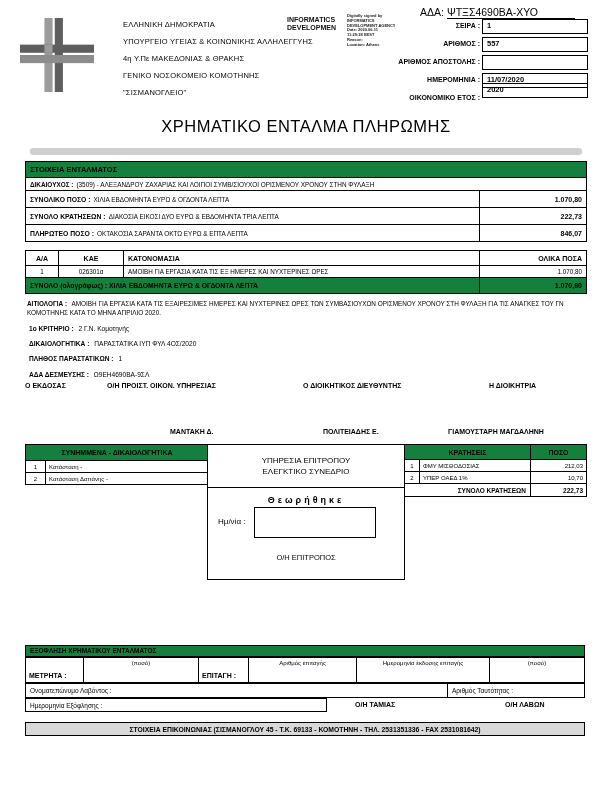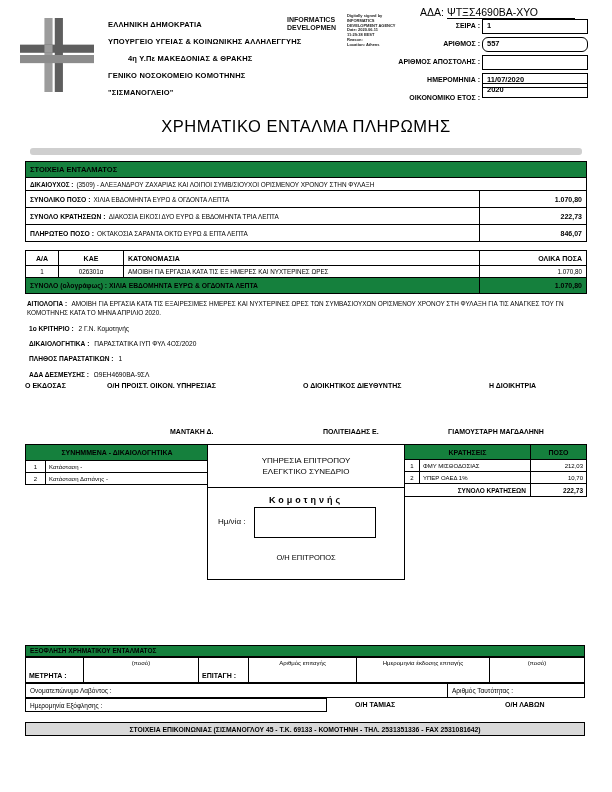--- a/index.html
+++ b/index.html
@@ -1,21 +1,21 @@
 <!DOCTYPE html>
 <html><head>
 <meta charset="utf-8">
 <style>
   html,body{margin:0;padding:0;background:#e8e8e8;}
   .page{position:relative;width:612px;height:792px;background:#ffffff;margin:0 auto;
         font-family:"Liberation Sans","DejaVu Sans",sans-serif;color:#000;overflow:hidden;}
   .abs{position:absolute;}
   .b{font-weight:bold;}
   
-  .org-line{position:absolute;left:108px;font-size:7.5px;font-weight:bold;letter-spacing:.2px;white-space:nowrap;}
+  .org-line{position:absolute;left:123px;font-size:7.5px;font-weight:normal;letter-spacing:.2px;white-space:nowrap;}
   .stamp-name{position:absolute;left:287px;top:16px;font-size:7px;font-weight:bold;line-height:8px;color:#111;}
   .stamp-sig{position:absolute;left:347px;top:14px;font-size:4px;line-height:4.8px;font-weight:bold;color:#222;white-space:nowrap;}
   .ada{position:absolute;left:420px;top:6px;font-size:10.5px;white-space:nowrap;}
   .ada-val{display:inline-block;min-width:128px;border-bottom:1.5px solid #000;}
   .fld-label{position:absolute;left:368px;width:112px;text-align:right;font-size:7px;font-weight:bold;white-space:nowrap;}
   .fld-box{position:absolute;left:482px;width:100px;height:12px;border:1px solid #000;font-size:7.5px;font-weight:bold;padding:1px 0 0 4px;}
   .title{position:absolute;left:0;top:117px;width:612px;text-align:center;font-size:16.5px;letter-spacing:.5px;}
   .strip{position:absolute;left:30px;top:148px;width:552px;height:7px;background:#cfcfcf;border-radius:3px;}
   
   .sec{position:absolute;border:1.5px solid #000;background:#fff;}
@@ -53,21 +53,21 @@
       <rect x="33" y="0" width="11" height="100" fill="#9c9c9c"></rect>
       <rect x="47" y="0" width="11" height="100" fill="#5e5e5e"></rect>
       <rect x="0" y="36" width="100" height="11" fill="#5e5e5e"></rect>
       <rect x="0" y="50" width="100" height="11" fill="#8c8c8c"></rect>
       <rect x="33" y="36" width="11" height="11" fill="#9c9c9c"></rect>
     </svg>
   </div>
 
   <div class="org-line" style="top:20px;">ΕΛΛΗΝΙΚΗ ΔΗΜΟΚΡΑΤΙΑ</div>
   <div class="org-line" style="top:37px;">ΥΠΟΥΡΓΕΙΟ ΥΓΕΙΑΣ &amp; ΚΟΙΝΩΝΙΚΗΣ ΑΛΛΗΛΕΓΓΥΗΣ</div>
-  <div class="org-line" style="top:54px;margin-left:20px;">4η Υ.Πε ΜΑΚΕΔΟΝΙΑΣ &amp; ΘΡΑΚΗΣ</div>
+  <div class="org-line" style="top:54px;">4η Υ.Πε ΜΑΚΕΔΟΝΙΑΣ &amp; ΘΡΑΚΗΣ</div>
   <div class="org-line" style="top:71px;">ΓΕΝΙΚΟ ΝΟΣΟΚΟΜΕΙΟ ΚΟΜΟΤΗΝΗΣ</div>
   <div class="org-line" style="top:88px;">"ΣΙΣΜΑΝΟΓΛΕΙΟ"</div>
 
   <div class="stamp-name">
     <div>INFORMATICS</div>
     <div>DEVELOPMEN</div>
   </div>
   <div class="stamp-sig">
     <div>Digitally signed by</div>
     <div>INFORMATICS</div>
@@ -79,21 +79,21 @@
   </div>
 
   <div class="ada">
     <span>ΑΔΑ:</span>
     <span class="ada-val">ΨΤΞΣ4690ΒΑ-ΧΥΟ</span>
   </div>
 
   <div class="fld-label" style="top:22px;">ΣΕΙΡΑ :</div>
   <div class="fld-box" style="top:19px;">1</div>
   <div class="fld-label" style="top:40px;">ΑΡΙΘΜΟΣ :</div>
-  <div class="fld-box" style="top:37px;border-radius:6px;">557</div>
+  <div class="fld-box" style="top:37px;">557</div>
   <div class="fld-label" style="top:58px;">ΑΡΙΘΜΟΣ ΑΠΟΣΤΟΛΗΣ :</div>
   <div class="fld-box" style="top:55px;"></div>
   <div class="fld-label" style="top:76px;">ΗΜΕΡΟΜΗΝΙΑ :</div>
   <div class="fld-box" style="top:73px;">11/07/2020</div>
   <div class="fld-label" style="top:94px;">ΟΙΚΟΝΟΜΙΚΟ ΕΤΟΣ :</div>
   <div class="fld-box" style="top:83px;">2020</div>
 
   <div class="title">ΧΡΗΜΑΤΙΚΟ ΕΝΤΑΛΜΑ ΠΛΗΡΩΜΗΣ</div>
   <div class="strip"></div>
 
@@ -186,21 +186,21 @@
       <div class="cell" style="width:20px;justify-content:center;border-right:1px solid #000;">2</div>
       <div class="cell" style="flex:1;padding-left:3px;">Κατάσταση Δαπάνης -</div>
     </div>
   </div>
 
   <div class="sec" style="left:207px;top:444px;width:196px;height:134px;border-width:1px;">
     <div class="court-top">
       <div>ΥΠΗΡΕΣΙΑ ΕΠΙΤΡΟΠΟΥ</div>
       <div>ΕΛΕΓΚΤΙΚΟ ΣΥΝΕΔΡΙΟ</div>
     </div>
-    <div class="approved">Κομοτηνής</div>
+    <div class="approved">Θεωρήθηκε</div>
     <div class="date-label">Ημ/νία :</div>
     <div class="date-box"></div>
     <div class="commissioner">Ο/Η ΕΠΙΤΡΟΠΟΣ</div>
   </div>
 
   <div class="sec" style="left:404px;top:444px;width:181px;border-width:1px;">
     <div class="row hdr" style="height:14px;font-size:7px;">
       <div class="cell" style="flex:1;justify-content:center;">ΚΡΑΤΗΣΕΙΣ</div>
       <div class="cell bl" style="width:56px;justify-content:center;">ΠΟΣΟ</div>
     </div>

